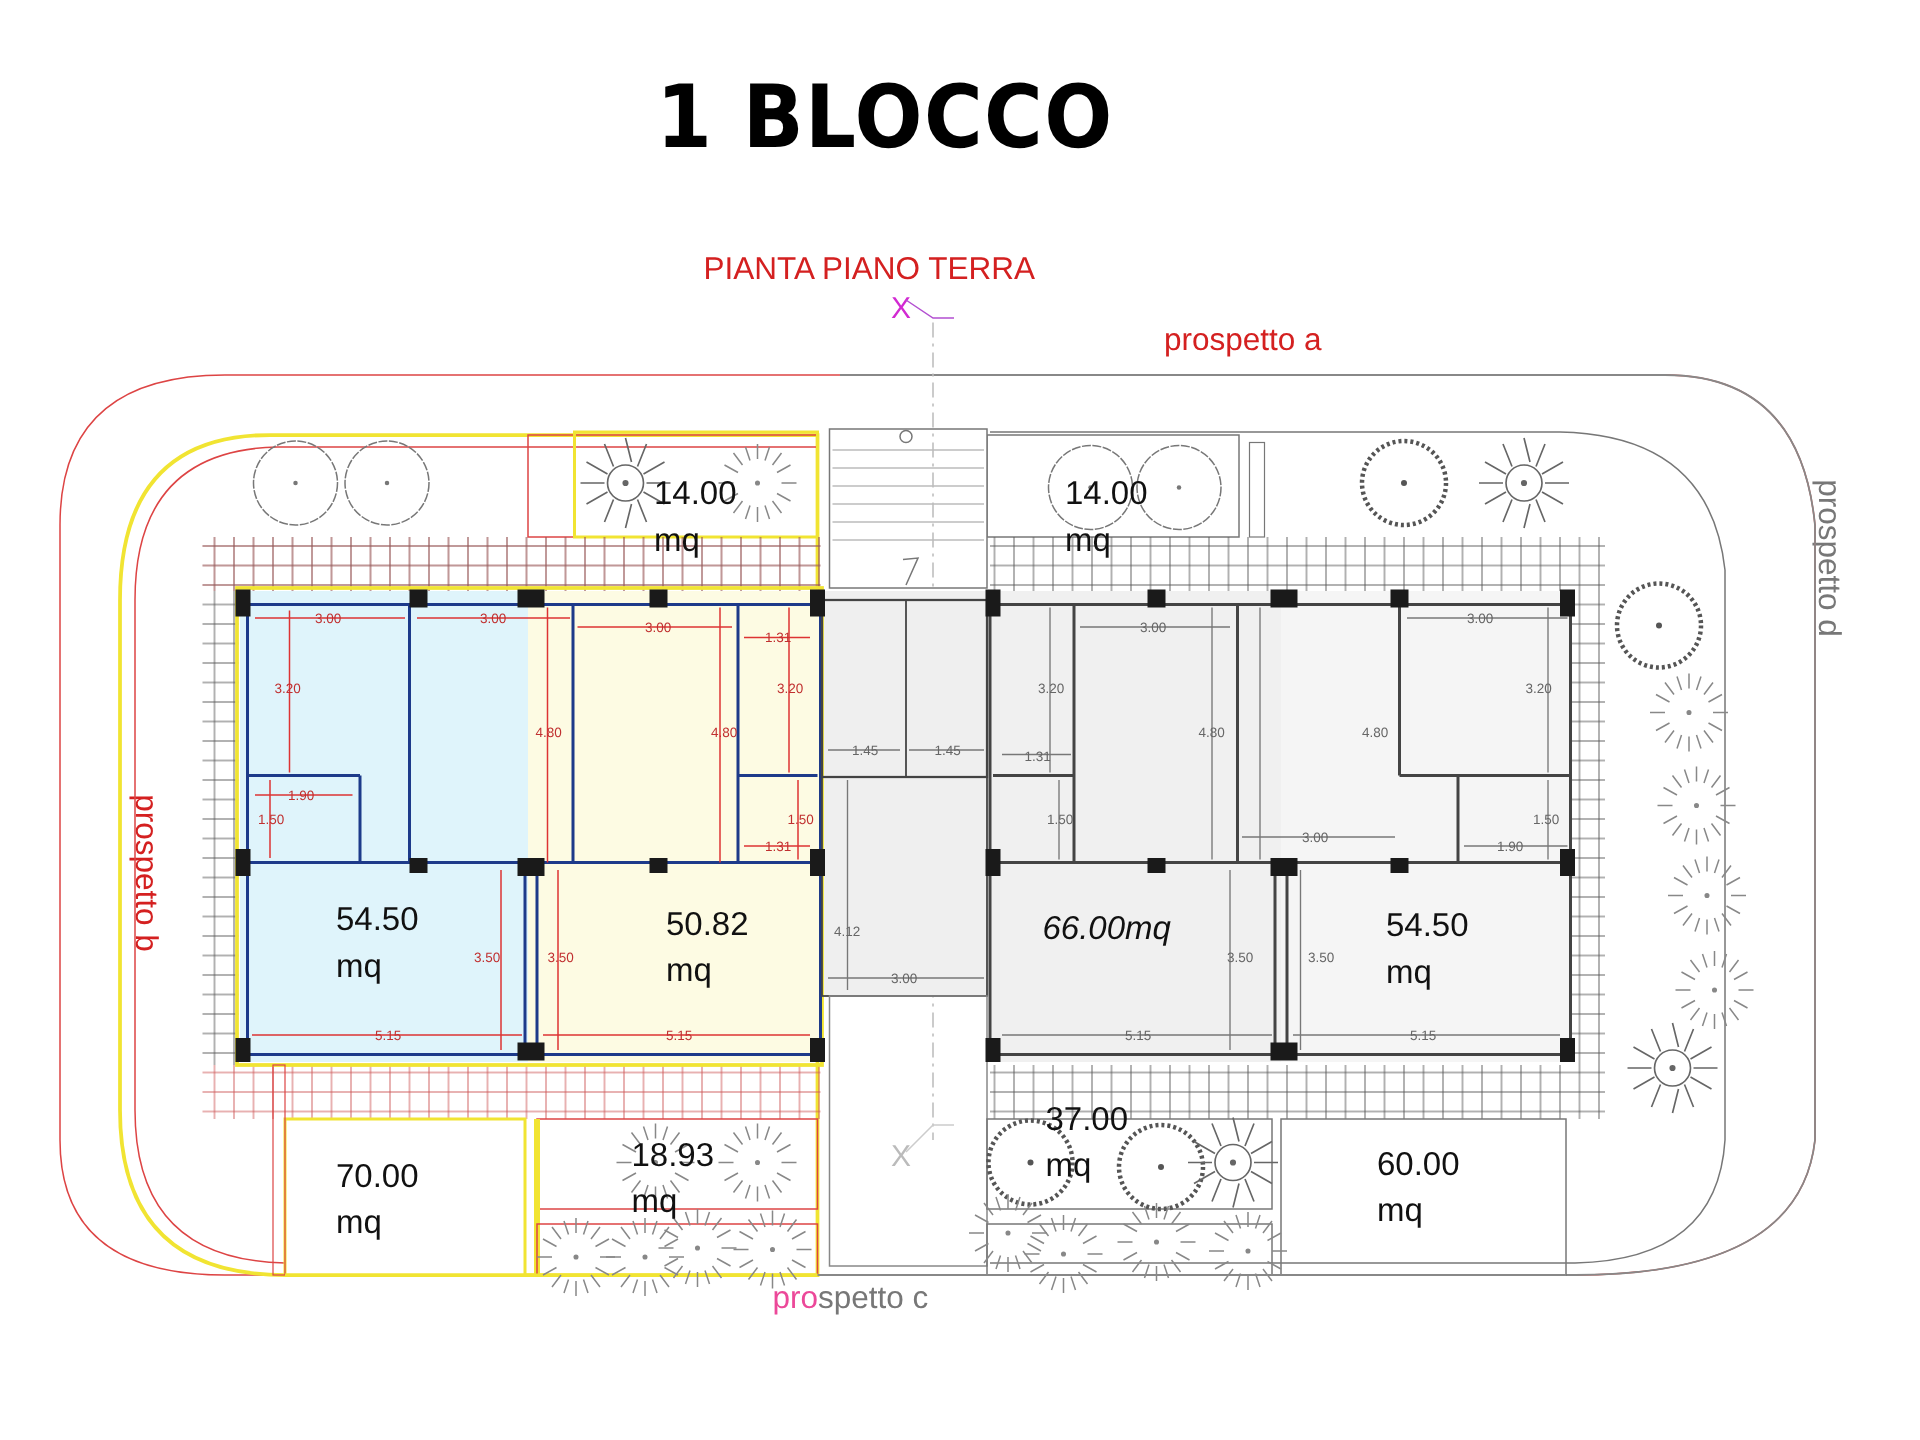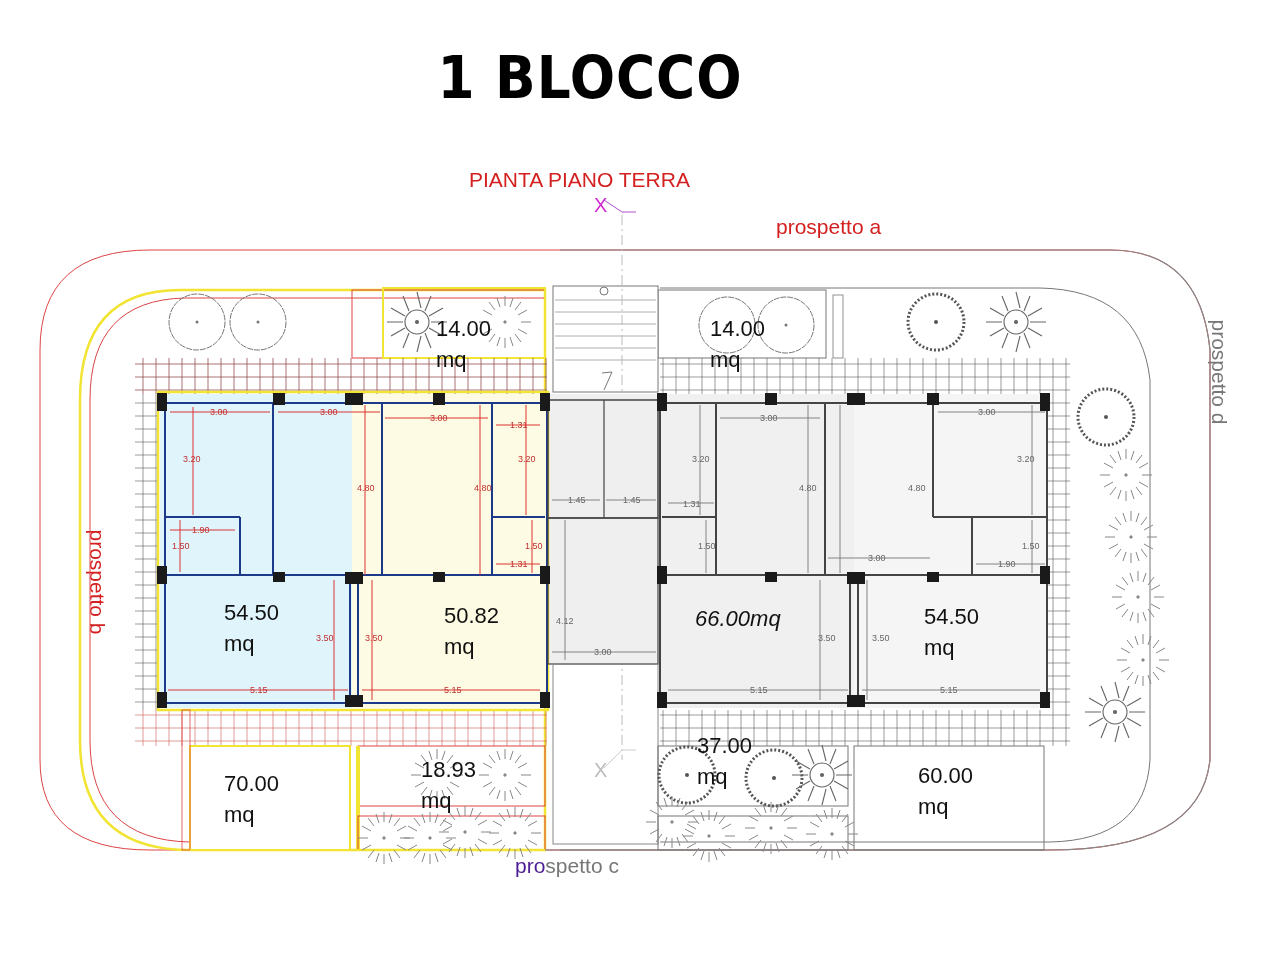--- a/index.html
+++ b/index.html
@@ -4,21 +4,21 @@
 <style>
   html, body { margin:0; padding:0; background:#ffffff; }
   body { width:1280px; height:960px; position:relative; overflow:hidden; font-family:"Liberation Sans", sans-serif; }
   .title { position:absolute; left:0; width:1180px; top:44px; text-align:center; font-family:"DejaVu Sans", sans-serif; font-weight:bold; font-size:58px; letter-spacing:1px; color:#000; transform:scaleX(0.92); transform-origin:590px 0; }
   .subtitle { position:absolute; left:469px; top:168px; font-size:21px; color:#d42020; }
   .prospetto { position:absolute; font-size:21px; color:#d42020; white-space:nowrap; }
   .prospetto.gray { color:#777; }
   .prosp-b { left:44px; top:570px; transform:rotate(90deg); transform-origin:center; }
   .prosp-d { left:1166px; top:360px; transform:rotate(90deg); transform-origin:center; }
   .prosp-c { left:515px; top:854px; }
-  .prosp-c .red { color:#4c1d95; }
+  .prosp-c .red { color:#ec4899; }
   .prosp-c .gray { color:#777; }
   svg.plan { position:absolute; left:0; top:0; }
   .area { position:absolute; font-size:22px; line-height:31px; color:#111; white-space:pre; }
   .dim { position:absolute; font-size:9px; color:#c03030; }
   .dim.g { color:#666; }
 </style>
 </head>
 <body>
 
 <div class="title">1 BLOCCO</div>

